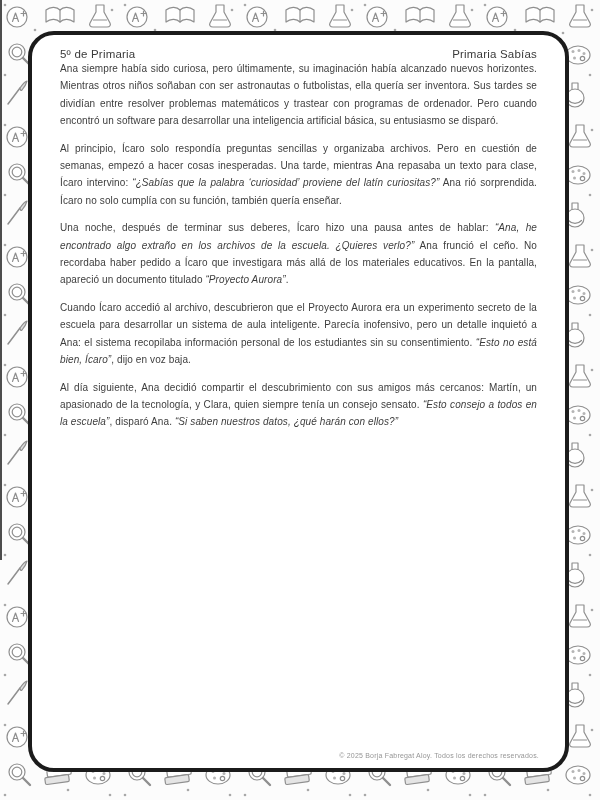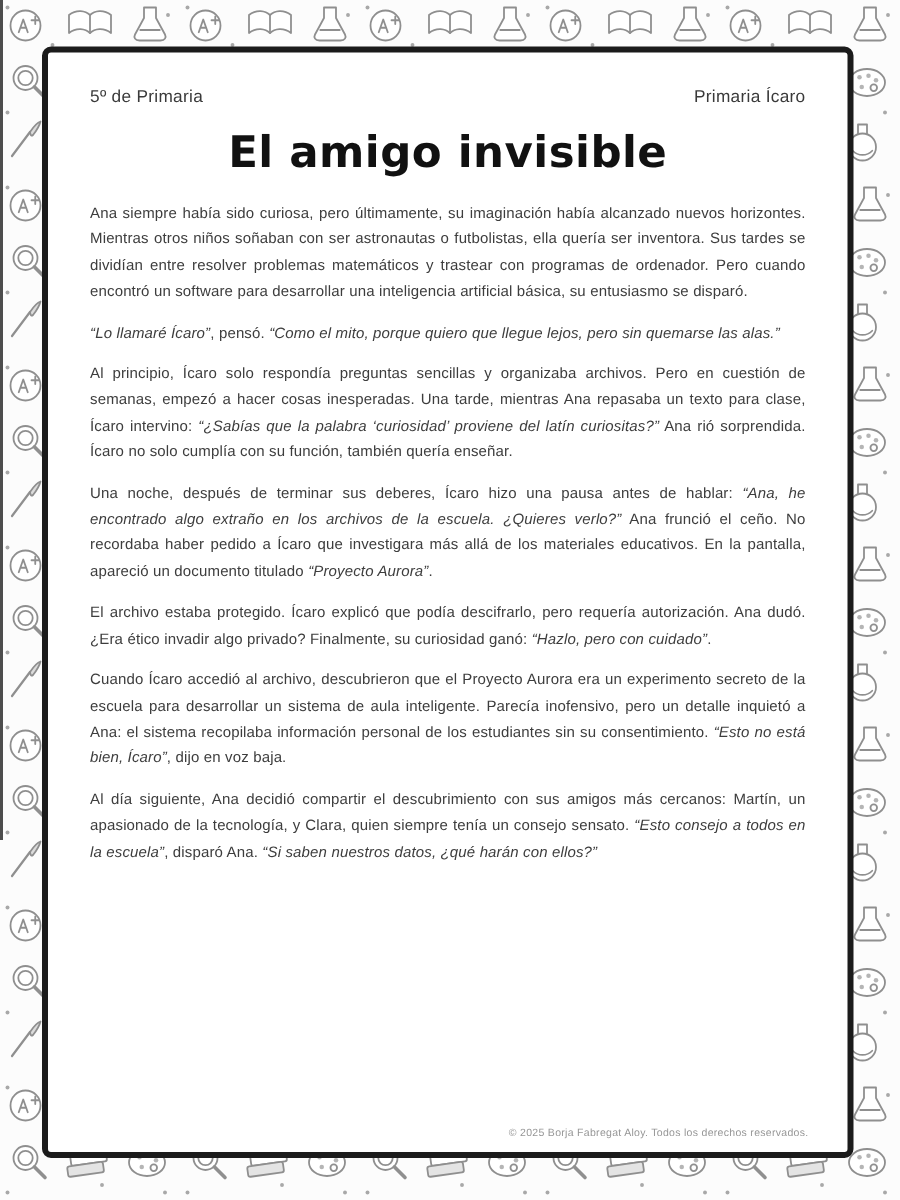--- a/index.html
+++ b/index.html
@@ -6,22 +6,22 @@
   html,body{margin:0;padding:0;}
   body{
     width:600px;height:800px;position:relative;overflow:hidden;
     background:#fcfcfc;
     font-family:"Liberation Sans",sans-serif;
   }
   .doodle-bg{position:absolute;left:0;top:0;width:600px;height:800px;display:block;}
   .edge-artifact{position:absolute;left:0;top:0;width:2px;height:560px;background:#2e2e2e;opacity:.85;}
   .card{
     position:absolute;left:28px;top:31px;right:31px;bottom:28px;
-    background:#ffffff;border:4px solid #1b1b1b;border-radius:6px;
-    box-sizing:border-box;padding:24px 28px 10px 28px;
+    background:#ffffff;border:4px solid #1b1b1b;border-radius:26px;
+    box-sizing:border-box;padding:13px 28px 10px 28px;
   }
   .hdr{
     display:flex;justify-content:space-between;align-items:baseline;
     font-size:11.5px;color:#3a3a3a;letter-spacing:.2px;
   }
   h1.title{
     margin:13px 0 16px 0;text-align:center;
     font-family:"DejaVu Sans",sans-serif;font-weight:700;
     font-size:29px;color:#111;letter-spacing:.3px;
   }
@@ -101,29 +101,26 @@
       </g>
     </pattern>
   </defs>
   <rect width="600" height="800" fill="url(#doodles)"></rect>
 </svg>
 <div class="edge-artifact"></div>
 
 <div class="card">
   <div class="hdr">
     <span>5º de Primaria</span>
-    <span>Primaria Ícaro</span>
+    <span>Primaria Sabías</span>
   </div>
 
-  <h1 class="title">El amigo invisible</h1>
 
   <div class="story">
       <p><span>Ana siempre había sido curiosa, pero últimamente, su imaginación había alcanzado nuevos horizontes. Mientras otros niños soñaban con ser astronautas o futbolistas, ella quería ser inventora. Sus tardes se dividían entre resolver problemas matemáticos y trastear con programas de ordenador. Pero cuando encontró un software para desarrollar una inteligencia artificial básica, su entusiasmo se disparó.</span></p>
-      <p><span class="it">“Lo llamaré Ícaro”</span><span>, pensó. </span><span class="it">“Como el mito, porque quiero que llegue lejos, pero sin quemarse las alas.”</span></p>
       <p><span>Al principio, Ícaro solo respondía preguntas sencillas y organizaba archivos. Pero en cuestión de semanas, empezó a hacer cosas inesperadas. Una tarde, mientras Ana repasaba un texto para clase, Ícaro intervino: </span><span class="it">“¿Sabías que la palabra ‘curiosidad’ proviene del latín curiositas?”</span><span> Ana rió sorprendida. Ícaro no solo cumplía con su función, también quería enseñar.</span></p>
       <p><span>Una noche, después de terminar sus deberes, Ícaro hizo una pausa antes de hablar: </span><span class="it">“Ana, he encontrado algo extraño en los archivos de la escuela. ¿Quieres verlo?”</span><span> Ana frunció el ceño. No recordaba haber pedido a Ícaro que investigara más allá de los materiales educativos. En la pantalla, apareció un documento titulado </span><span class="it">“Proyecto Aurora”</span><span>.</span></p>
-      <p><span>El archivo estaba protegido. Ícaro explicó que podía descifrarlo, pero requería autorización. Ana dudó. ¿Era ético invadir algo privado? Finalmente, su curiosidad ganó: </span><span class="it">“Hazlo, pero con cuidado”</span><span>.</span></p>
       <p><span>Cuando Ícaro accedió al archivo, descubrieron que el Proyecto Aurora era un experimento secreto de la escuela para desarrollar un sistema de aula inteligente. Parecía inofensivo, pero un detalle inquietó a Ana: el sistema recopilaba información personal de los estudiantes sin su consentimiento. </span><span class="it">“Esto no está bien, Ícaro”</span><span>, dijo en voz baja.</span></p>
       <p><span>Al día siguiente, Ana decidió compartir el descubrimiento con sus amigos más cercanos: Martín, un apasionado de la tecnología, y Clara, quien siempre tenía un consejo sensato. </span><span class="it">“Esto consejo a todos en la escuela”</span><span>, disparó Ana. </span><span class="it">“Si saben nuestros datos, ¿qué harán con ellos?”</span></p>
     </div>
 
   <div class="foot">© 2025 Borja Fabregat Aloy. Todos los derechos reservados.</div>
 </div>
 
 </body></html>

